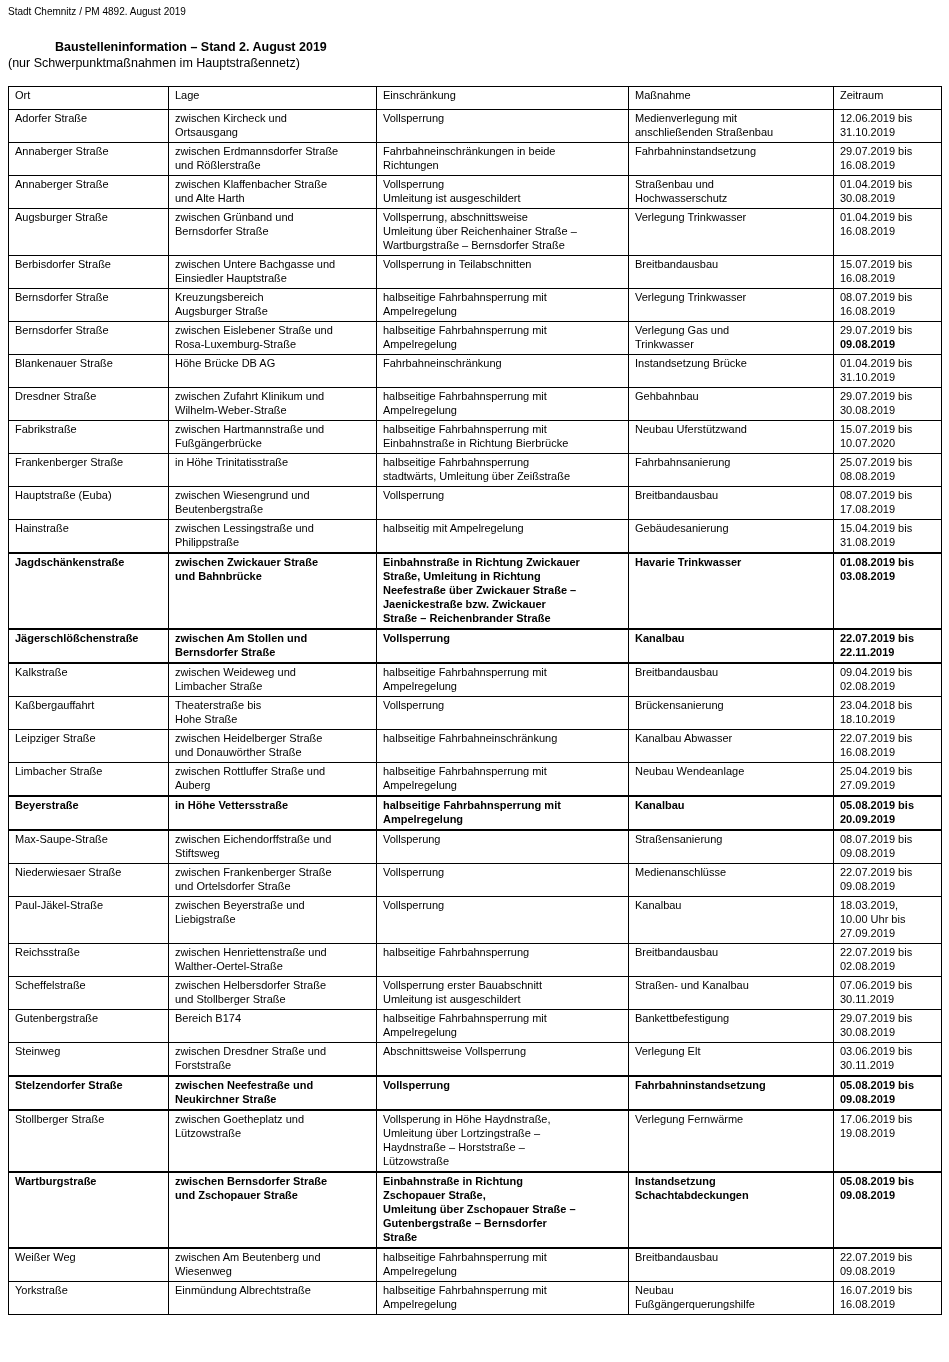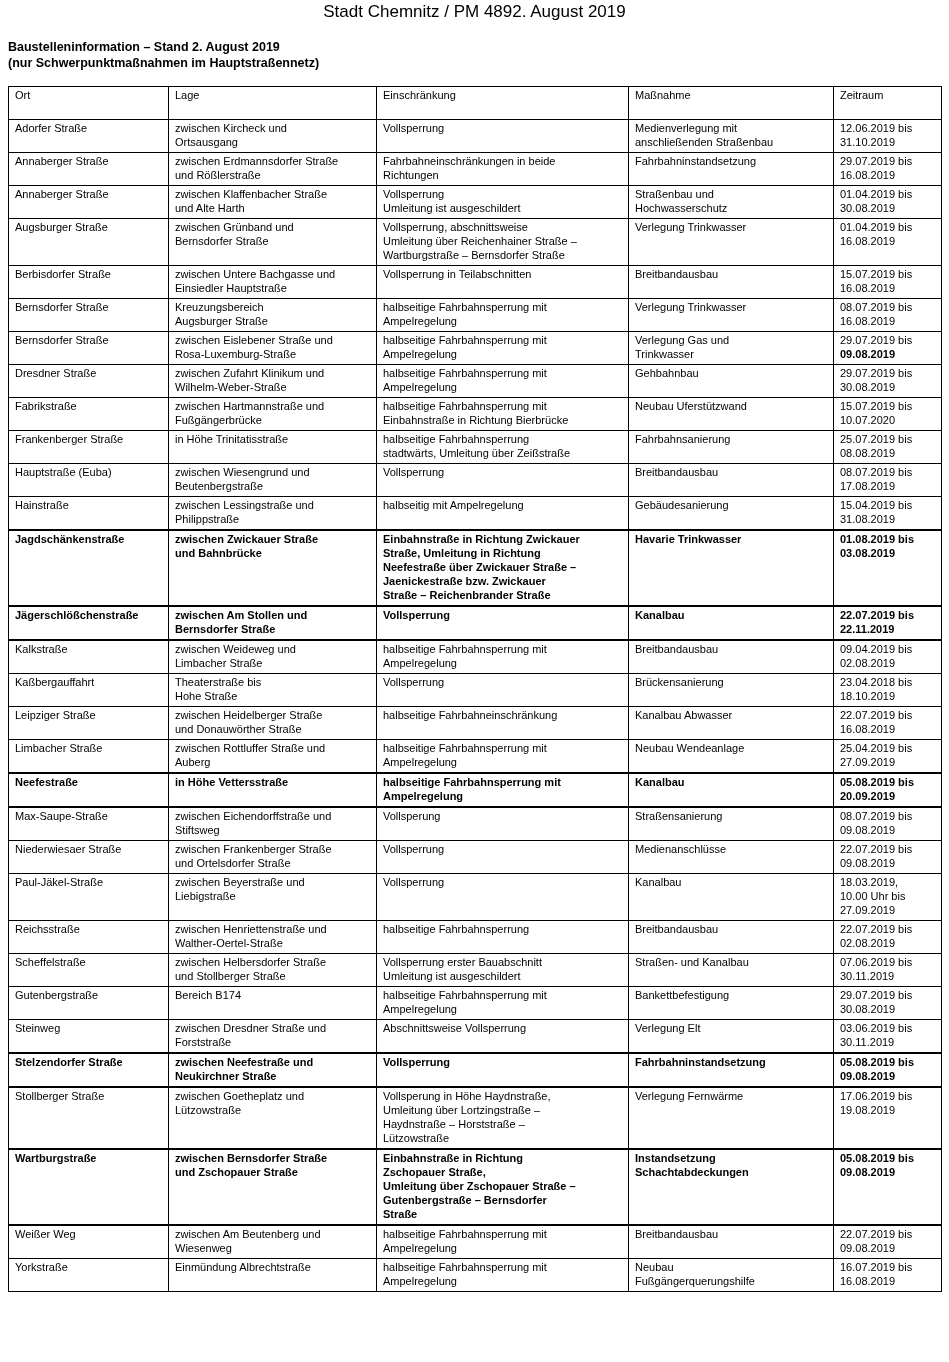--- a/index.html
+++ b/index.html
@@ -12,55 +12,55 @@
   .page {
     width: 949px;
     height: 1362px;
     box-sizing: border-box;
     padding: 4px 8px 0 8px;
     background: #ffffff;
     overflow: hidden;
   }
   .topline {
     display: flex;
-    justify-content: center;
-    font-size: 17px;
+    justify-content: flex-start;
+    font-size: 10px;
     line-height: 15px;
   }
   .title {
     margin-top: 20px;
     font-size: 12.5px;
     font-weight: bold;
     line-height: 16px;
+    margin-left: 47px;
   }
   .subtitle {
     font-size: 12.5px;
     line-height: 16px;
-    font-weight: bold;
   }
   table.baustellen {
     border-collapse: collapse;
     table-layout: fixed;
     width: 933px;
     margin-top: 15px;
   }
   table.baustellen th,
   table.baustellen td {
     border: 1px solid #000;
     vertical-align: top;
     text-align: left;
     padding: 1px 4px 3px 6px;
     font-size: 11px;
     font-weight: normal;
     line-height: 14px;
     white-space: pre-line;
     overflow: hidden;
   }
   table.baustellen th {
-    padding-bottom: 17px;
+    padding-bottom: 7px;
   }
   tr.bold-row td {
     font-weight: bold;
     border-top-width: 2px;
     border-bottom-width: 2px;
   }
   .zb { font-weight: bold; }
 </style>
 </head>
 <body>
@@ -159,20 +159,28 @@
     <td><span class="c-lage">zwischen Eislebener Straße und
 Rosa-Luxemburg-Straße</span></td>
     <td><span class="c-einschraenkung">halbseitige Fahrbahnsperrung mit
 Ampelregelung</span></td>
     <td><span class="c-massnahme">Verlegung Gas und
 Trinkwasser</span></td>
     <td><span class="c-zeitraum">29.07.2019 bis</span>
 <span class="zb">09.08.2019</span></td>
   </tr>
         <tr>
+    <td><span class="c-ort">Blankenauer Straße</span></td>
+    <td><span class="c-lage">Höhe Brücke DB AG</span></td>
+    <td><span class="c-einschraenkung">Fahrbahneinschränkung</span></td>
+    <td><span class="c-massnahme">Instandsetzung Brücke</span></td>
+    <td><span class="c-zeitraum">01.04.2019 bis
+31.10.2019</span></td>
+  </tr>
+        <tr>
     <td><span class="c-ort">Dresdner Straße</span></td>
     <td><span class="c-lage">zwischen Zufahrt Klinikum und
 Wilhelm-Weber-Straße</span></td>
     <td><span class="c-einschraenkung">halbseitige Fahrbahnsperrung mit
 Ampelregelung</span></td>
     <td><span class="c-massnahme">Gehbahnbau</span></td>
     <td><span class="c-zeitraum">29.07.2019 bis
 30.08.2019</span></td>
   </tr>
         <tr>
@@ -266,21 +274,21 @@
     <td><span class="c-ort">Limbacher Straße</span></td>
     <td><span class="c-lage">zwischen Rottluffer Straße und
 Auberg</span></td>
     <td><span class="c-einschraenkung">halbseitige Fahrbahnsperrung mit
 Ampelregelung</span></td>
     <td><span class="c-massnahme">Neubau Wendeanlage</span></td>
     <td><span class="c-zeitraum">25.04.2019 bis
 27.09.2019</span></td>
   </tr>
         <tr class="bold-row">
-    <td><span class="c-ort">Neefestraße</span></td>
+    <td><span class="c-ort">Beyerstraße</span></td>
     <td><span class="c-lage">in Höhe Vettersstraße</span></td>
     <td><span class="c-einschraenkung">halbseitige Fahrbahnsperrung mit
 Ampelregelung</span></td>
     <td><span class="c-massnahme">Kanalbau</span></td>
     <td><span class="c-zeitraum">05.08.2019 bis
 20.09.2019</span></td>
   </tr>
         <tr>
     <td><span class="c-ort">Max-Saupe-Straße</span></td>
     <td><span class="c-lage">zwischen Eichendorffstraße und

